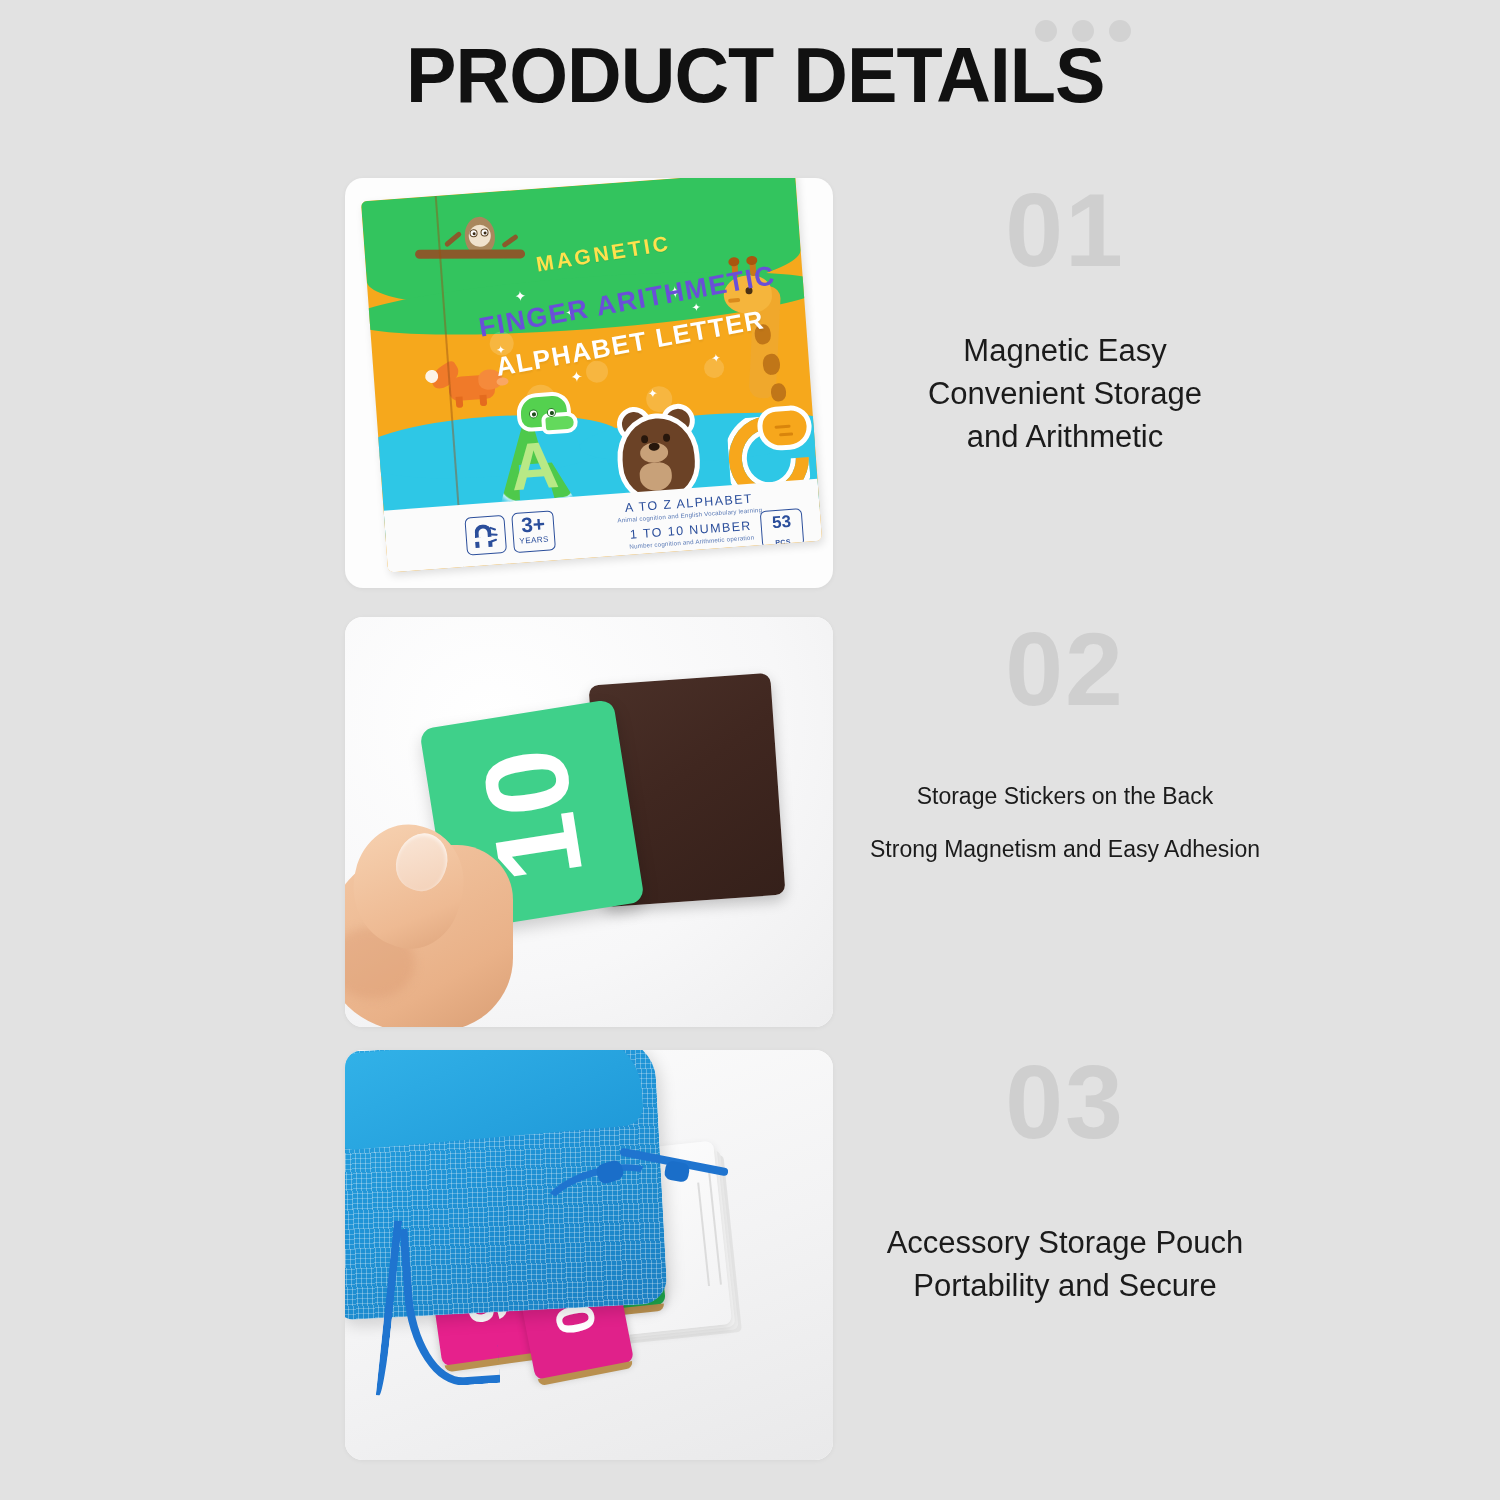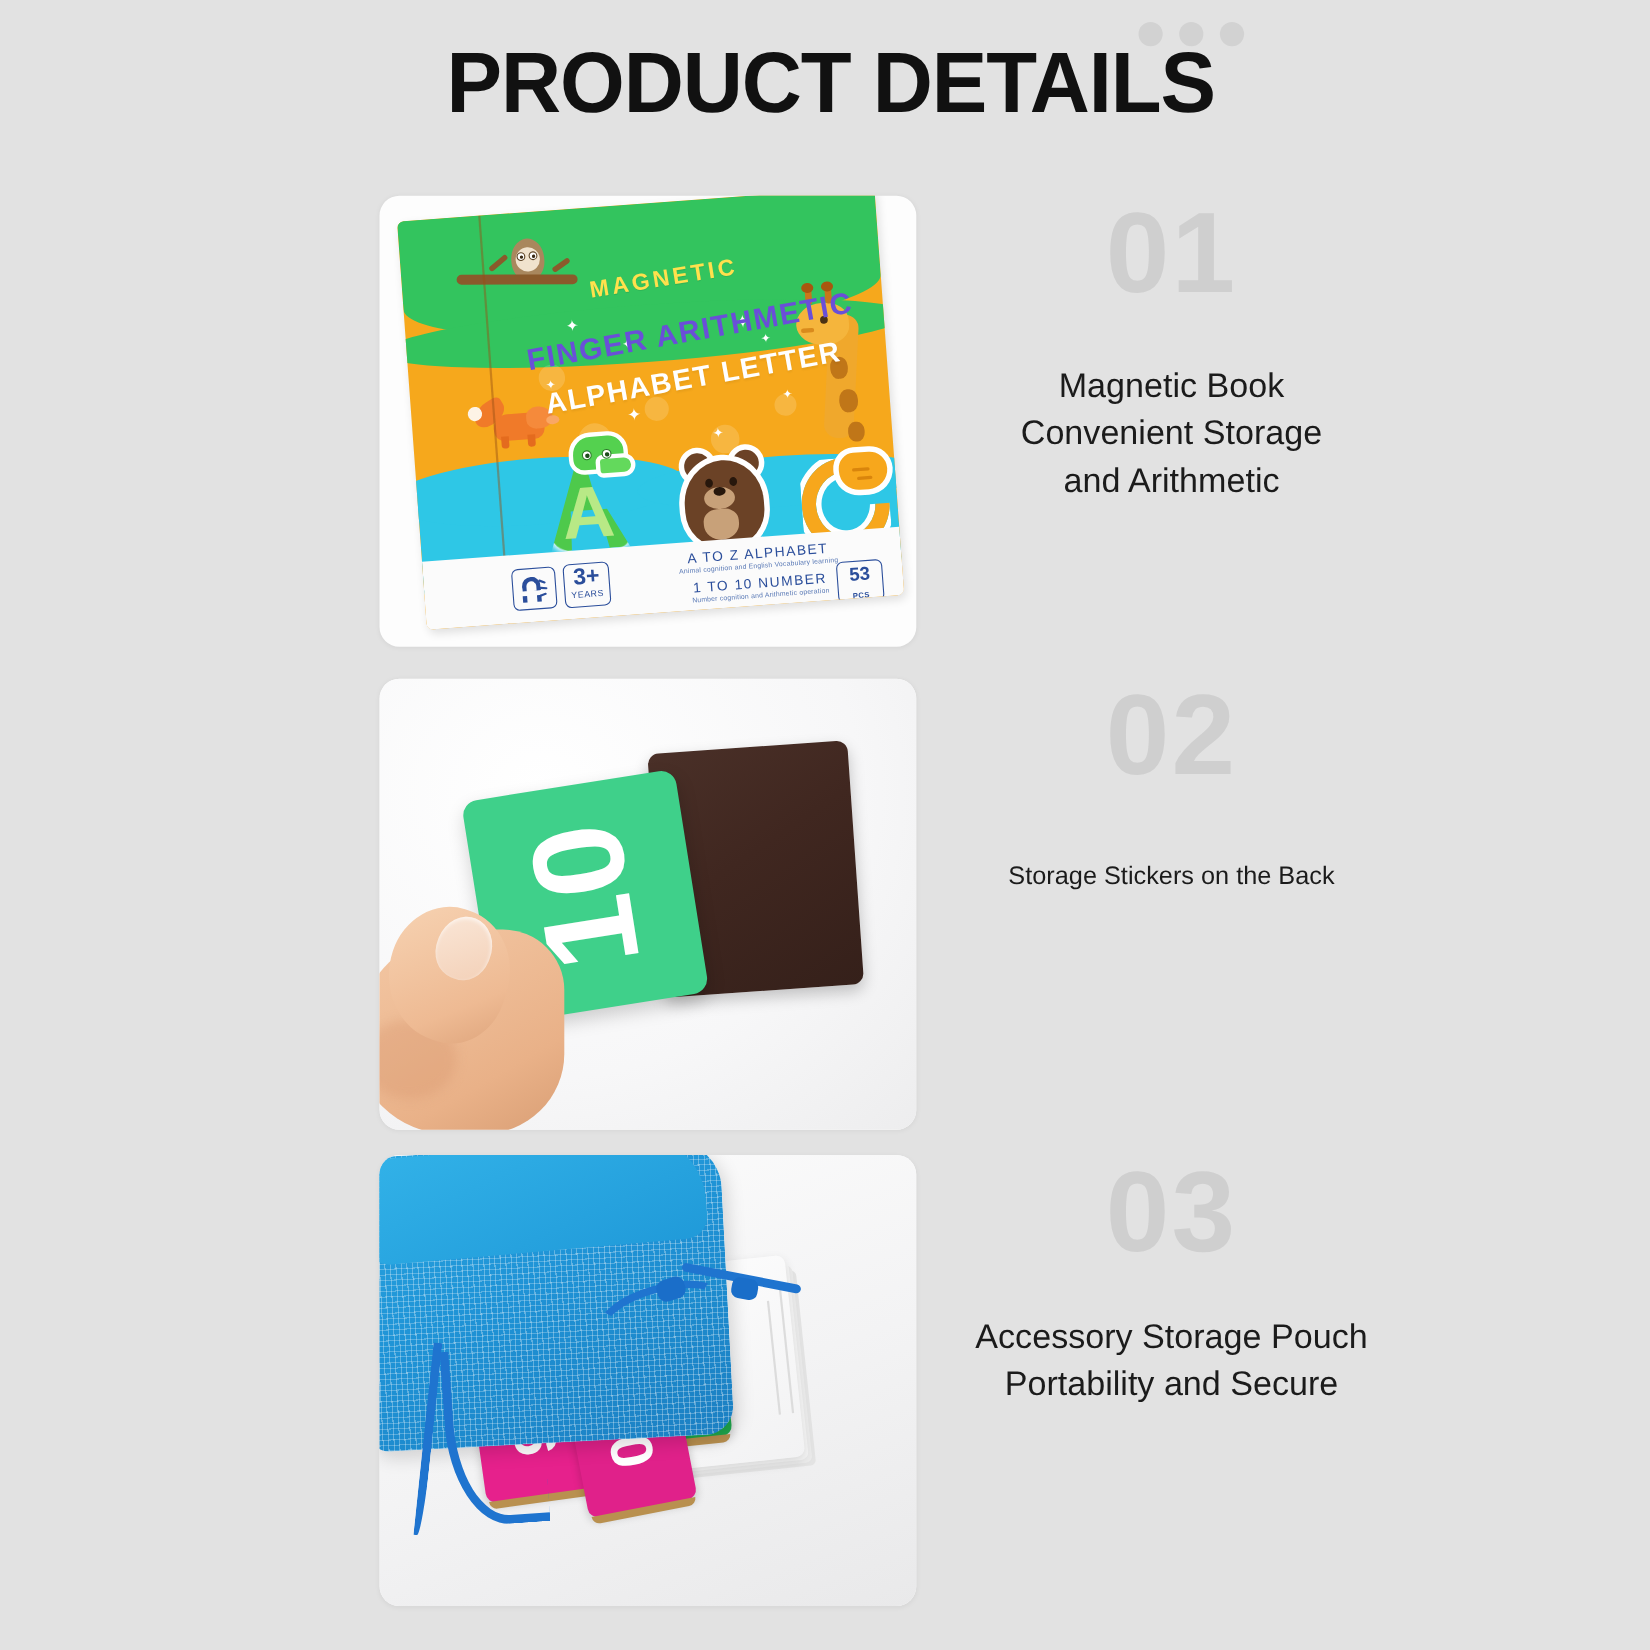--- a/index.html
+++ b/index.html
@@ -40,21 +40,21 @@
   .textblock { position:absolute; left:850px; top:0; width:430px; text-align:center; }
   .big-num {
     font-size:104px; font-weight:bold; color:#cfcfcf; line-height:1;
     letter-spacing:2px;
     font-family:"Liberation Sans","DejaVu Sans",sans-serif;
   }
   .caption { color:#1b1b1b; }
   .cap-lg { font-size:31px; line-height:1.38; margin-top:48px; }
   .cap-sm { font-size:23px; line-height:1.0; margin-top:64px; }
   .cap-sm .l2 { margin-top:30px; }
-  .cap-md { font-size:31px; line-height:1.38; margin-top:40px; }
+  .cap-md { font-size:31px; line-height:1.38; margin-top:68px; }
 
   
   .book {
     position:absolute; left:30px; top:7px; width:435px; height:400px;
     transform:rotate(-4.2deg); transform-origin:50% 50%;
   }
   .book-body {
     position:absolute; left:0; top:0; width:435px; height:372px;
     background:#f6a81c; border-radius:6px; overflow:hidden;
     box-shadow:2px 4px 9px rgba(0,0,0,.12);
@@ -486,21 +486,21 @@
           </div>
 
         </div>
       </div>
     </div>
   </div>
 
   <div class="textblock">
     <div class="big-num">01</div>
     <div class="caption cap-lg">
-      <div>Magnetic Book</div>
+      <div>Magnetic Easy</div>
       <div>Convenient Storage</div>
       <div>and Arithmetic</div>
     </div>
   </div>
 </div>
 
 <div class="row" id="row2">
 
   <div class="photo">
     <div class="photo-inner">
@@ -515,20 +515,21 @@
         <div class="thumb"></div>
         <div class="nail"></div>
       </div>
     </div>
   </div>
 
   <div class="textblock">
     <div class="big-num">02</div>
     <div class="caption cap-sm">
       <div>Storage Stickers on the Back</div>
+      <div class="l2">Strong Magnetism and Easy Adhesion</div>
     </div>
   </div>
 </div>
 
 <div class="row" id="row3">
 
   <div class="photo">
     <div class="photo-inner">
       <div class="p3bg"></div>
 

